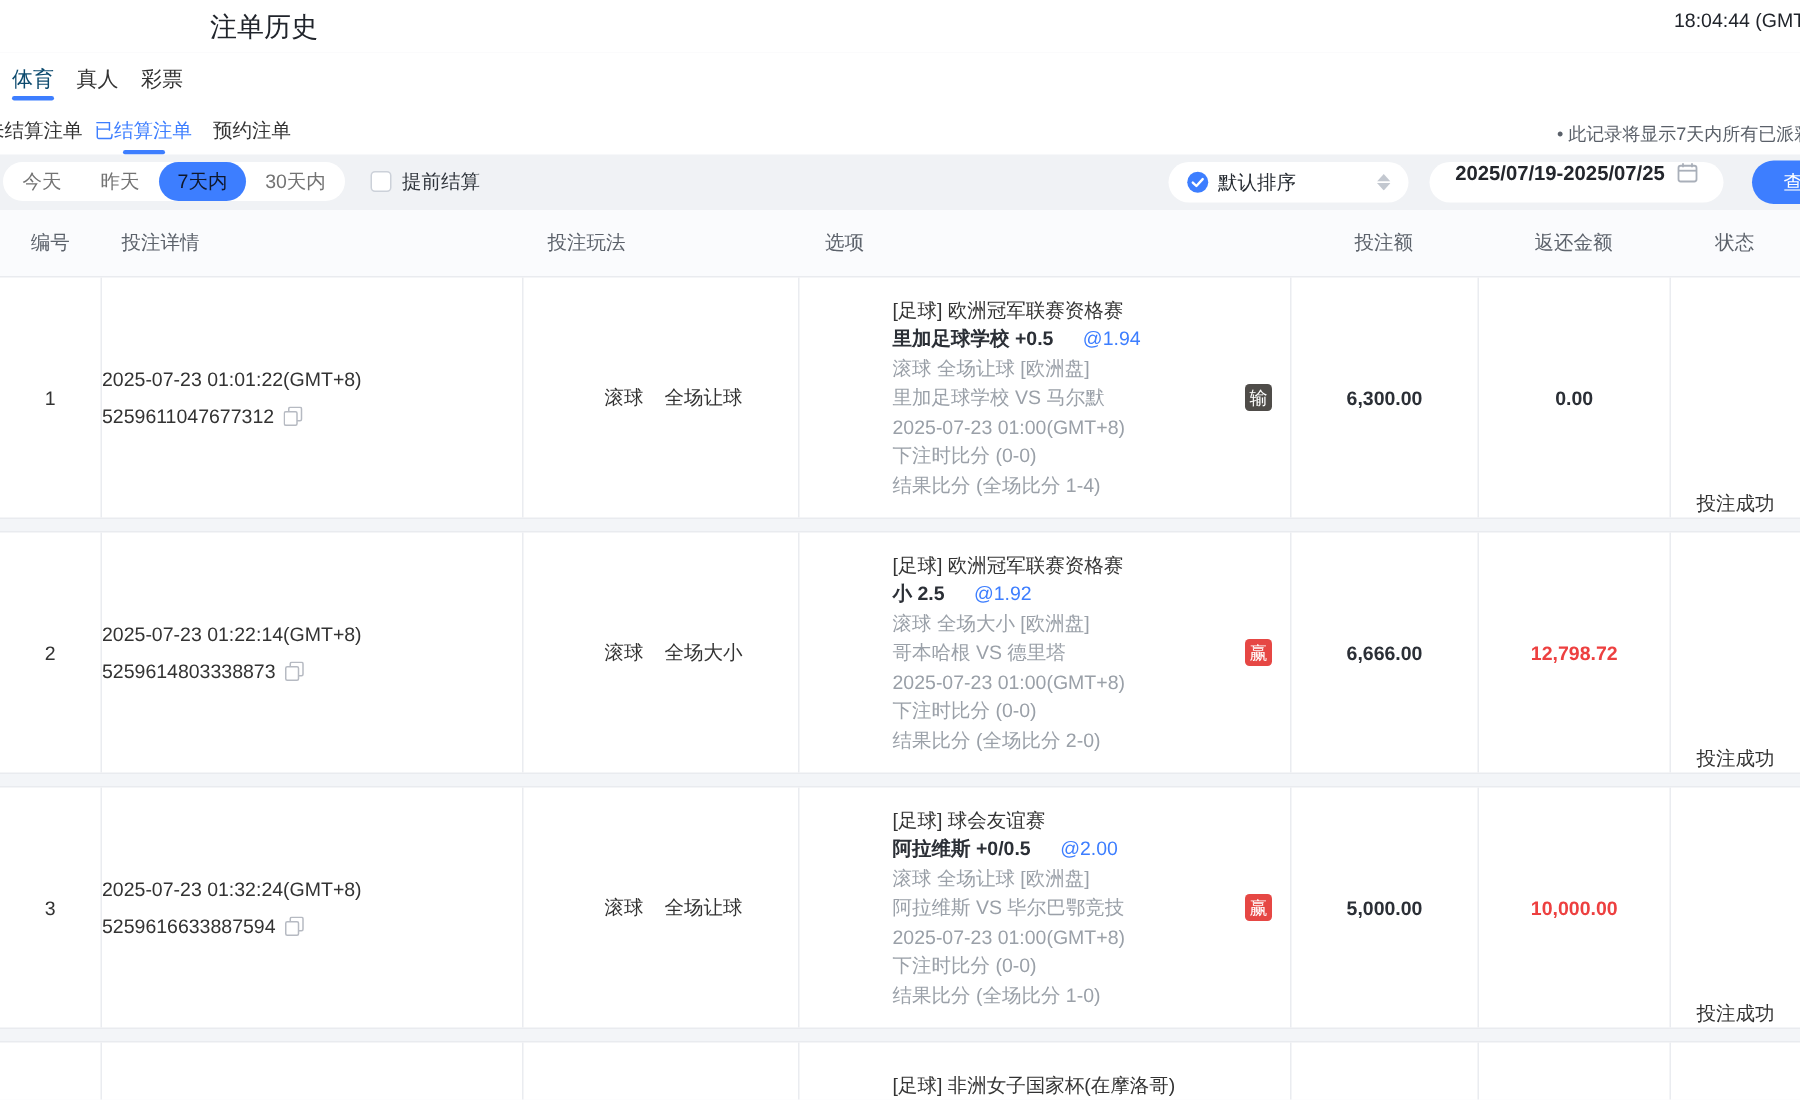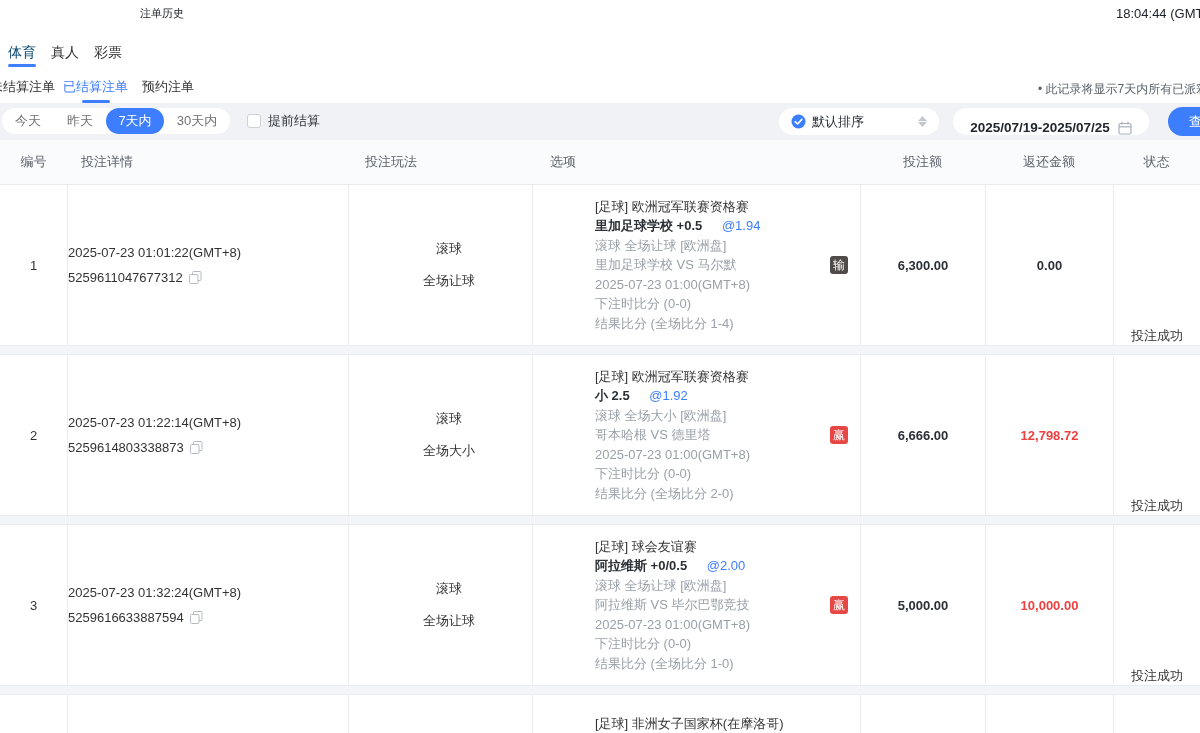--- a/index.html
+++ b/index.html
@@ -1,21 +1,21 @@
 <!DOCTYPE html>
 <html><head>
 <meta charset="utf-8">
 <style>
   html,body{margin:0;padding:0;}
   .page{position:relative;width:1200px;height:733px;overflow:hidden;background:#fff;
         font-family:"Liberation Sans","DejaVu Sans",sans-serif;color:#333;}
 
   
   .topbar{position:absolute;top:0;left:0;width:1200px;height:35px;border-bottom:1px solid #eef0f3;background:#fff;}
-  .page-title{position:absolute;left:140px;top:6px;font-size:11px;color:#20242b;}
+  .page-title{position:absolute;left:140px;top:6px;font-size:18px;color:#20242b;}
   .clock{position:absolute;left:1116px;top:6px;font-size:13px;color:#20242b;white-space:nowrap;}
 
   
   .tabs{position:absolute;top:35px;left:0;width:1200px;height:40px;display:flex;gap:15px;padding-left:8px;box-sizing:border-box;background:#fff;}
   .tab{position:relative;padding-top:9px;height:100%;box-sizing:border-box;font-size:14px;color:#333;cursor:pointer;}
   .tab.active{color:#0c4a6e;}
   .tab.active::after{content:"";position:absolute;left:0;right:0;bottom:8px;height:3px;border-radius:2px;background:#3d7eff;}
 
   
   .subtabs{position:absolute;top:75px;left:0;width:1200px;height:28px;background:#fff;}
@@ -25,28 +25,28 @@
   .subtab.s2{left:142px;}
   .subtab.active{color:#3d7eff;}
   .subtab.active::after{content:"";position:absolute;left:50%;transform:translateX(-50%);bottom:-7px;width:28px;height:3px;border-radius:2px;background:#3d7eff;}
   .note{position:absolute;left:1038px;top:6px;font-size:12px;color:#5a6069;white-space:nowrap;}
 
   
   .filterbar{position:absolute;top:103px;left:0;width:1200px;height:37px;background:#f0f2f5;}
   .range-group{position:absolute;left:2px;top:5px;height:26px;background:#fff;border-radius:14px;display:flex;align-items:center;}
   .range-item{height:26px;line-height:26px;text-align:center;font-size:13px;color:#737373;cursor:pointer;}
   .range-item.w0{width:52px;}.range-item.w1{width:52px;}.range-item.w2{width:58px;}.range-item.w3{width:66px;}
-  .range-item.active{background:#3d7eff;color:#ffffff;border-radius:14px;}
+  .range-item.active{background:#3d7eff;color:#0f172a;border-radius:14px;}
   .early{position:absolute;left:247px;top:9px;display:flex;align-items:center;gap:7px;cursor:pointer;}
   .checkbox{width:14px;height:14px;border:1px solid #ccd1d9;border-radius:3px;background:#fff;box-sizing:border-box;}
   .early-label{font-size:13px;color:#2f343b;}
   .sort-box{position:absolute;left:779px;top:5px;width:160px;height:27px;background:#fff;border-radius:14px;display:flex;align-items:center;padding:0 12px;box-sizing:border-box;cursor:pointer;}
   .sort-label{font-size:13px;color:#272c33;margin-left:6px;}
   .sort-arrows{margin-left:auto;display:flex;flex-direction:column;align-items:center;gap:1px;}
-  .date-box{position:absolute;left:953px;top:5px;width:196px;height:27px;background:#fff;border-radius:14px;display:flex;align-items:flex-end;justify-content:center;gap:8px;box-sizing:border-box;cursor:pointer;}
+  .date-box{position:absolute;left:953px;top:5px;width:196px;height:27px;background:#fff;border-radius:14px;display:flex;align-items:flex-start;justify-content:center;gap:8px;box-sizing:border-box;cursor:pointer;}
   .date-text{font-size:13.5px;font-weight:700;color:#23262c;white-space:nowrap;}
   .query-btn{position:absolute;left:1168px;top:4px;width:68px;height:29px;border-radius:15px;background:#3d7eff;color:#fff;font-size:13px;display:flex;align-items:center;justify-content:center;cursor:pointer;border:none;}
 
   
   .thead{position:absolute;top:140px;left:0;width:1200px;height:44px;background:#fafbfd;display:grid;
          grid-template-columns:67px 281px 184px 328px 125px 128px 87px;align-items:center;font-size:13px;color:#5c626b;box-sizing:border-box;}
   .th.c1{text-align:center;}
   .th.c2{padding-left:14px;}
   .th.c3{padding-left:17px;}
   .th.c4{padding-left:18px;}
@@ -54,21 +54,21 @@
 
   .tbody{position:absolute;top:184px;left:0;width:1200px;bottom:0;background:#f3f5f8;}
   .row{height:162px;background:#fff;border-top:1px solid #e9ebef;border-bottom:1px solid #e9ebef;margin-bottom:8px;
        display:grid;grid-template-columns:67px 281px 184px 328px 125px 128px 87px;box-sizing:border-box;}
   .cell{display:flex;flex-direction:column;justify-content:center;min-width:0;}
   .cell + .cell{border-left:1px solid #eaecf0;}
   .cell.no{align-items:center;font-size:13px;color:#333;}
   .cell.detail{gap:4px;font-size:13px;color:#333;}
   .detail .line{display:flex;align-items:center;line-height:21px;white-space:nowrap;}
   .copy{margin-left:6px;display:inline-flex;cursor:pointer;}
-  .cell.play{flex-direction:column;align-items:center;padding-left:17px;gap:14px;font-size:13px;color:#333;}
+  .cell.play{flex-direction:row;align-items:center;padding-left:17px;gap:14px;font-size:13px;color:#333;}
   .cell.opts{position:relative;padding:0 40px 0 18px;}
   .opt{font-size:13px;line-height:19.5px;white-space:nowrap;padding-left:44px;}
   .opt.t1{color:#333;}
   .opt.sel{color:#2b2f36;font-weight:700;}
   .opt .odds{color:#3d7eff;font-weight:400;margin-left:16px;}
   .opt.muted{color:#9aa0a8;}
   .badge{position:absolute;right:12px;top:50%;margin-top:-9px;width:18px;height:18px;border-radius:3px;
          color:#fff;font-size:12px;line-height:18px;text-align:center;}
   .badge.lose{background:#4f4c49;}
   .badge.win{background:#e64744;}

